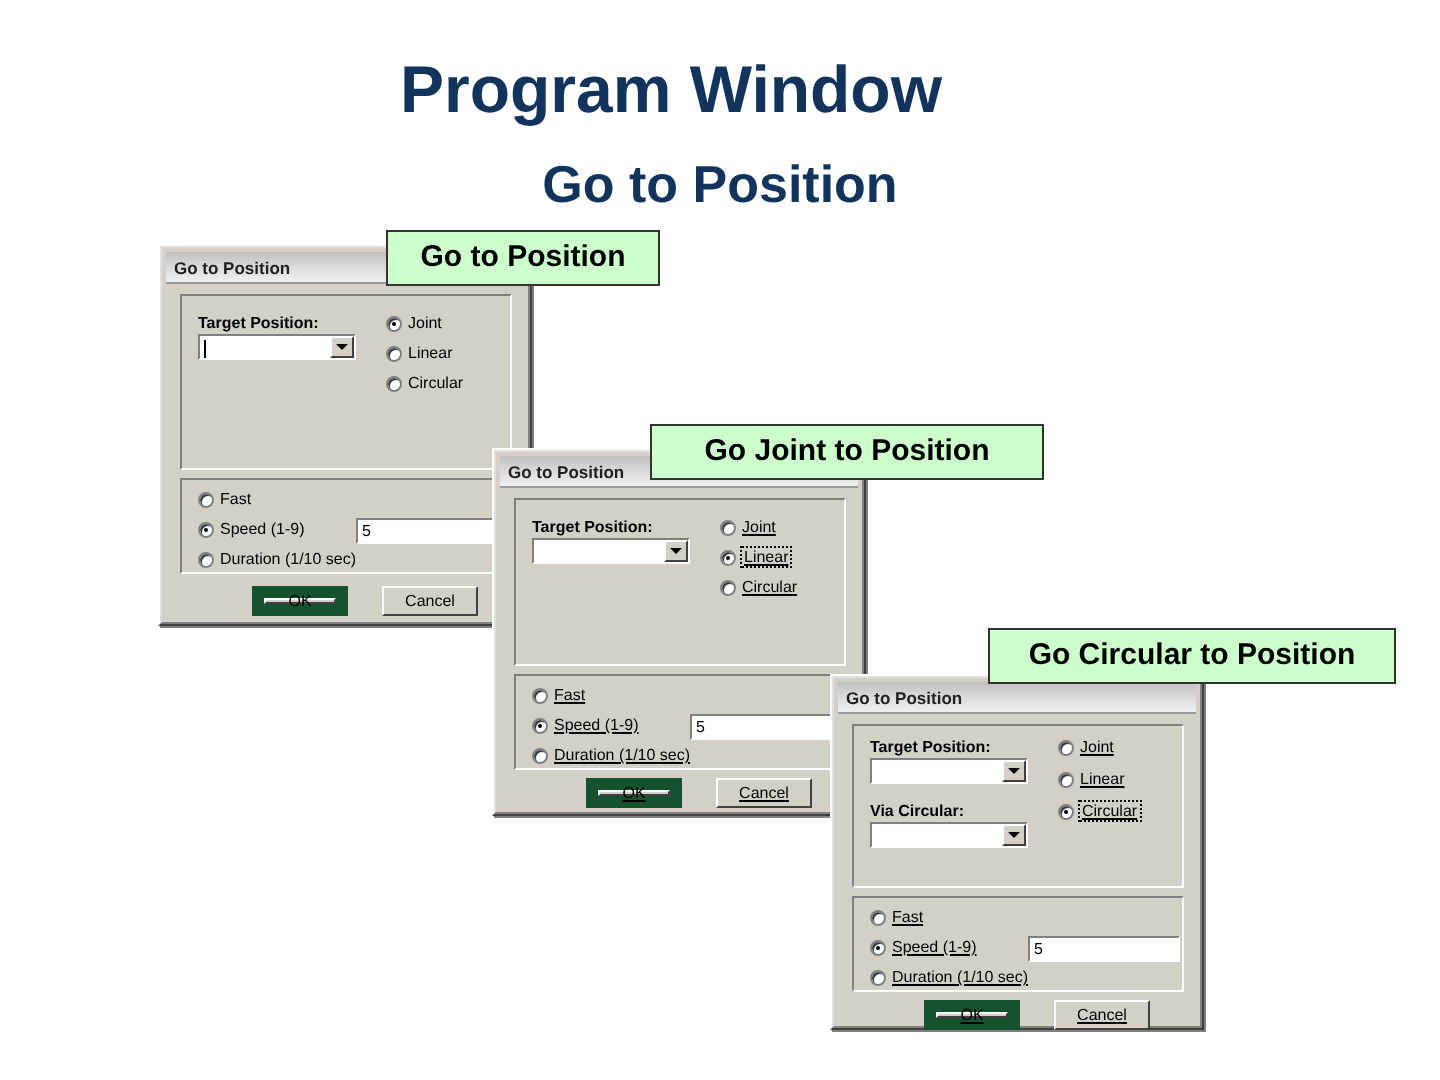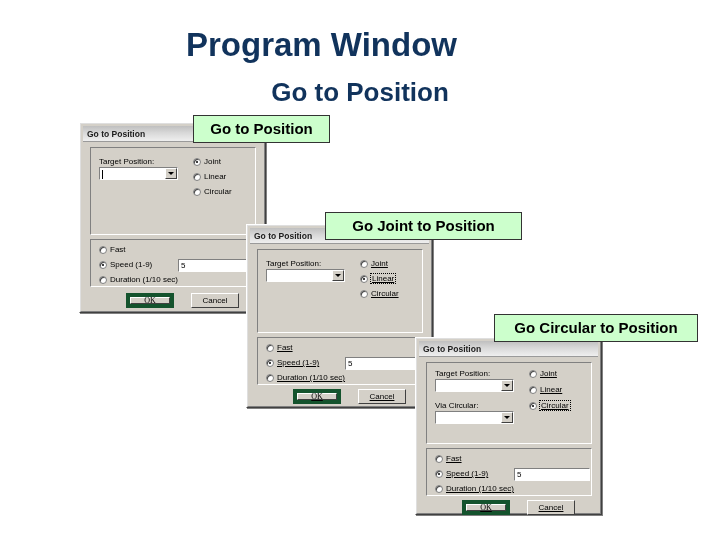--- a/index.html
+++ b/index.html
@@ -20,20 +20,21 @@
     position: absolute;
     left: 0;
     top: 26px;
     width: 643px;
     text-align: center;
     font-size: 33px;
     font-weight: bold;
     color: #11335c;
     letter-spacing: 0px;
     line-height: 38px;
+    padding-left: 14px;
   }
   .slide-subtitle {
     position: absolute;
     left: 0;
     top: 76px;
     width: 720px;
     text-align: center;
     font-size: 26px;
     font-weight: bold;
     color: #11335c;
@@ -96,20 +97,21 @@
     border-right: 1px solid #ffffff;
     border-bottom: 1px solid #ffffff;
     box-sizing: border-box;
   }
 
   .fieldlabel {
     position: absolute;
     font-size: 8px;
     color: #000000;
     white-space: nowrap;
+    font-weight: bold;
   }
 
   
   .combo {
     position: absolute;
     height: 13px;
     background: #ffffff;
     border-top: 1px solid #808080;
     border-left: 1px solid #808080;
     border-right: 1px solid #ffffff;
@@ -210,22 +212,21 @@
     border-right: 1px solid #404040;
     border-bottom: 1px solid #404040;
     box-sizing: border-box;
     display: flex;
     align-items: center;
     justify-content: center;
     font-size: 8px;
     color: #000000;
   }
   .btn.default {
-    border: 4px solid #14532d;
-    font-family: Liberation Serif, serif;
+    border: 6px solid #14532d;
   }
   .btn.default .btn-face {
     border-top: 1px solid #ffffff;
     border-left: 1px solid #ffffff;
     border-right: 1px solid #404040;
     border-bottom: 1px solid #404040;
     width: 100%;
     height: 100%;
     box-sizing: border-box;
     display: flex;

